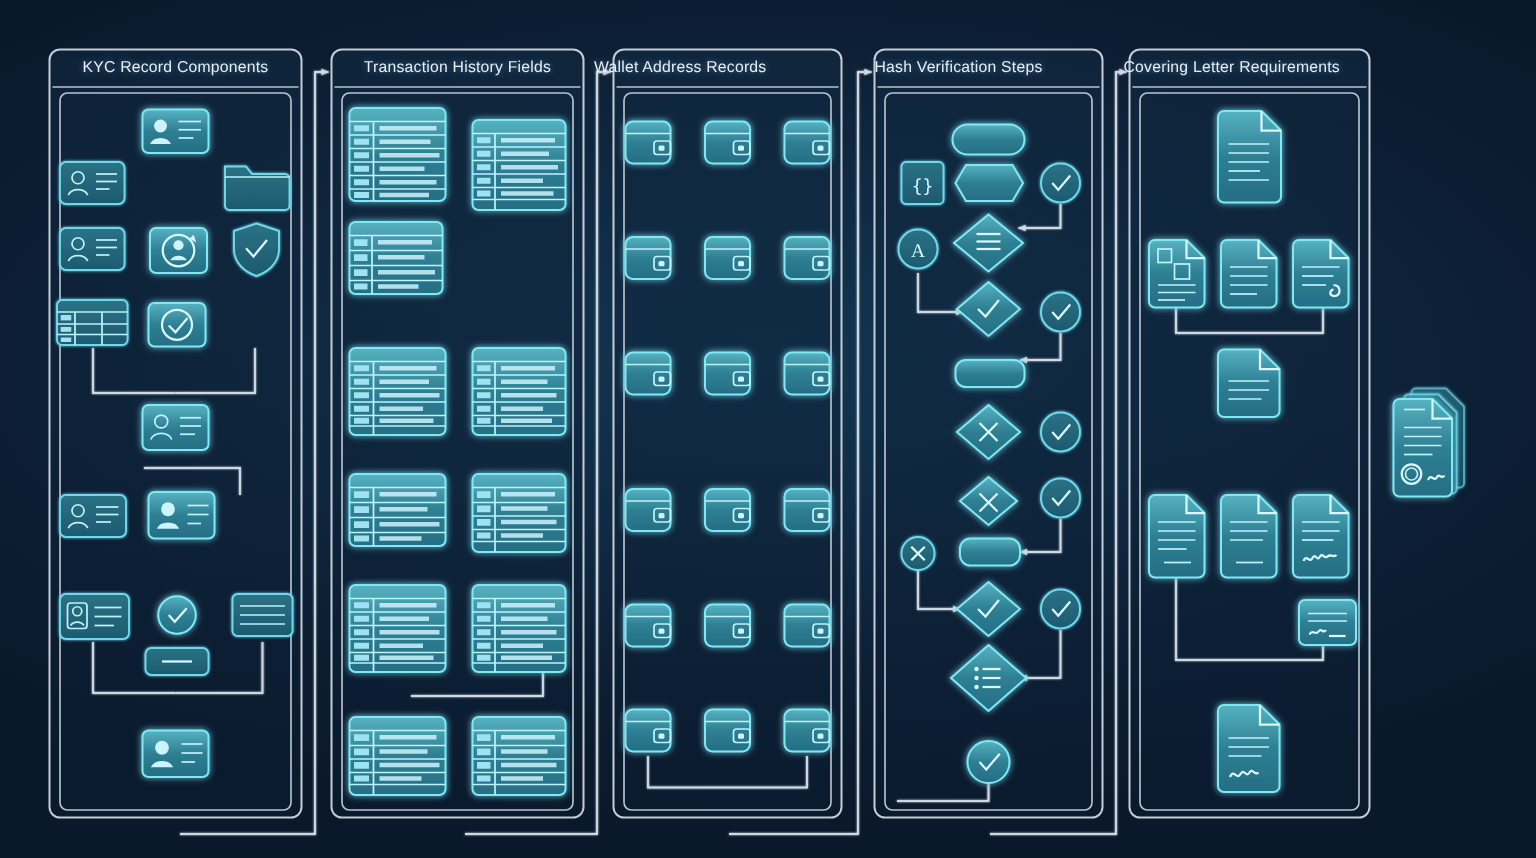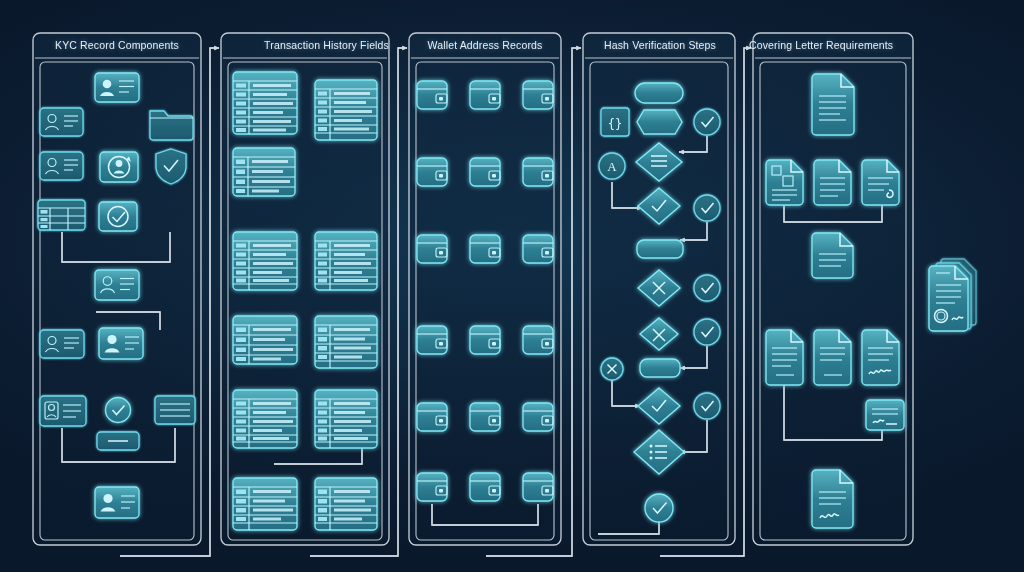--- a/index.html
+++ b/index.html
@@ -1075,18 +1075,18 @@
           <path d="M936,297 H961"></path>
           <path d="M936,303 H955"></path>
         </g>
       <circle class="gl2" cx="941" cy="316" r="6.5"></circle>
       <circle class="gl" cx="941" cy="316" r="4"></circle>
       <path class="gl2" d="M952,320 c2,-5 4,2 6,-2 c1.5,-3 3,2 5,-1"></path>
     </g>
   </svg>
 
   <div class="panel-title" style="left:33px; top:39px; width:168px; text-align:center;">KYC Record Components</div>
-  <div class="panel-title" style="left:221px; top:39px; width:168px; text-align:right;">Transaction History Fields</div>
-  <div class="panel-title" style="left:409px; top:39px; width:152px; text-align:center;">Wallet Address Records</div>
-  <div class="panel-title" style="left:583px; top:39px; width:133px; text-align:right;">Hash Verification Steps</div>
+  <div class="panel-title" style="left:221px; top:39px; width:168px; text-align:center;">Transaction History Fields</div>
+  <div class="panel-title" style="left:396px; top:39px; width:152px; text-align:left;">Wallet Address Records</div>
+  <div class="panel-title" style="left:583px; top:39px; width:133px; text-align:left;">Hash Verification Steps</div>
   <div class="panel-title" style="left:749px; top:39px; width:168px; text-align:left;">Covering Letter Requirements</div>
 
 </div>
 
 </body></html>

